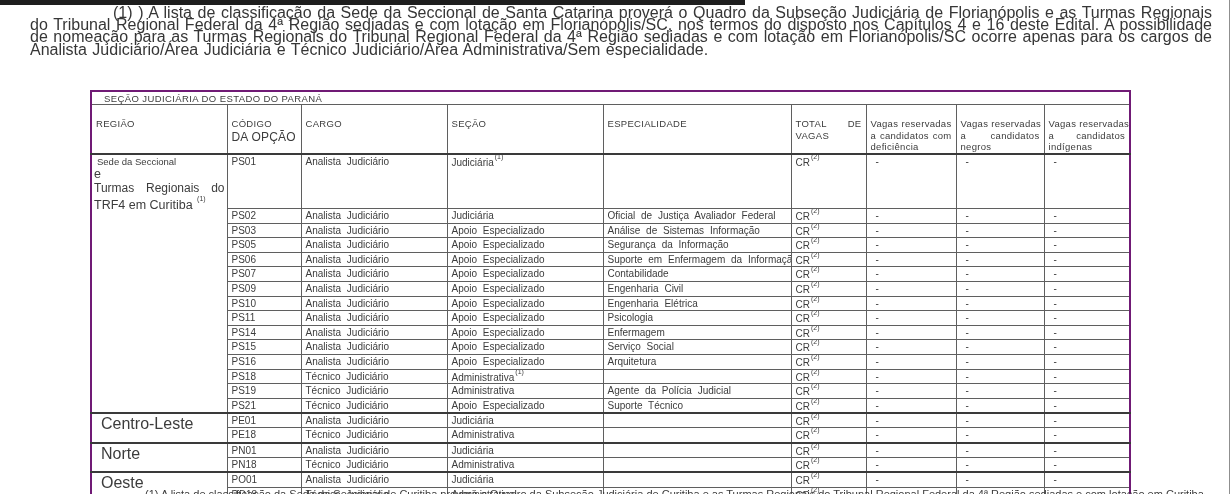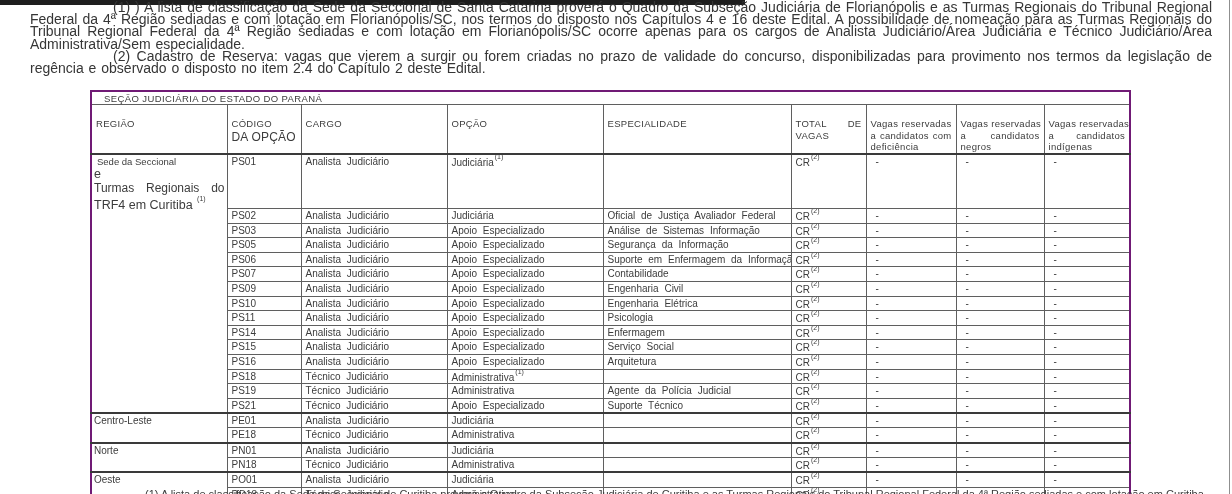--- a/index.html
+++ b/index.html
@@ -3,22 +3,22 @@
 <meta charset="utf-8">
 <style>
   html,body{margin:0;padding:0;}
   body{
     width:1232px;height:494px;position:relative;overflow:hidden;
     background:#ffffff;color:#3a3a3a;
     font-family:"Liberation Sans",sans-serif;
   }
   .top-bar{position:absolute;left:0;top:0;width:745px;height:5px;background:#1e1e1e;}
   .right-edge{position:absolute;left:1229px;top:0;width:1px;height:494px;background:#8f8f8f;}
-  .paras{position:absolute;left:30px;top:1px;width:1182px;
-    font-size:14px;line-height:12.2px;text-align:justify;color:#363636;word-spacing:1px;}
+  .paras{position:absolute;left:30px;top:7px;width:1182px;
+    font-size:16px;line-height:12.2px;text-align:justify;color:#363636;word-spacing:1px;}
   .paras p{margin:0;text-indent:83px;}
   
   table.doc-table{
     position:absolute;left:90px;top:90px;width:1039px;
     border-collapse:collapse;table-layout:fixed;
     border:2px solid #701a75;
   }
   .doc-table td{
     border:1px solid #5f5f5f;
     padding:0 4px;vertical-align:top;overflow:hidden;
@@ -32,39 +32,38 @@
   .jl{text-align:justify;text-align-last:justify;}
   .hline{line-height:11.5px;white-space:nowrap;}
   tr.data-row{height:14.6px;}
   tr.tall-row{height:55px;}
   tr.group-start td{border-top:2px solid #3a3a3a;}
   td.region-cell{padding:1px 2px 8px 2px;}
   td.region-cell .rg-l1{font-size:9.5px;padding-left:3px;line-height:12px;}
   td.region-cell .rg-l2{font-size:12.5px;line-height:13px;}
   td.region-cell .rg-l3{font-size:12px;line-height:14px;}
   td.region-cell .rg-l4{font-size:12.5px;line-height:14px;}
-  td.region-label{font-size:10px;padding-top:1px;padding-left:2px;}
+  td.region-label{font-size:16px;padding-top:1px;padding-left:9px;}
   td.cell{word-spacing:3px;padding-top:1px;}
   td.total-cell{padding-top:1px;}
   td.dash-cell{padding-left:9px;padding-top:1px;}
   sup{font-size:7px;position:relative;top:-3px;margin-left:1px;}
   .footnote{
     position:absolute;left:145px;top:488px;width:1060px;height:10px;
     font-size:11px;color:#3a3a3a;white-space:nowrap;overflow:hidden;
   }
 </style>
 </head>
 <body>
 
 <div class="top-bar"></div>
 <div class="right-edge"></div>
 
 <div class="paras">
   <p>(1) ) A lista de classificação da Sede da Seccional de Santa Catarina proverá o Quadro da Subseção Judiciária de Florianópolis e as Turmas Regionais do Tribunal Regional Federal da 4ª Região sediadas e com lotação em Florianópolis/SC, nos termos do disposto nos Capítulos 4 e 16 deste Edital. A possibilidade de nomeação para as Turmas Regionais do Tribunal Regional Federal da 4ª Região sediadas e com lotação em Florianópolis/SC ocorre apenas para os cargos de Analista Judiciário/Área Judiciária e Técnico Judiciário/Área Administrativa/Sem especialidade.</p>
-  <p>(2) Cadastro de Reserva: vagas que vierem a surgir ou forem criadas no prazo de validade do concurso, disponibilizadas para provimento nos termos da legislação de regência e observado o disposto no item 2.4 do Capítulo 2 deste Edital.</p>
 </div>
 
 <table class="doc-table">
   <colgroup>
     <col style="width:136px">
       <col style="width:74px">
       <col style="width:146px">
     <col style="width:156px">
       <col style="width:188px">
       <col style="width:75px">
@@ -76,21 +75,21 @@
     <tr class="section-row">
       <td colspan="9" class="section-cell">SEÇÃO JUDICIÁRIA DO ESTADO DO PARANÁ</td>
     </tr>
     <tr class="header-row">
       <td>REGIÃO</td>
       <td>
         <div class="hline">CÓDIGO</div>
         <div class="h-big">DA OPÇÃO</div>
       </td>
       <td>CARGO</td>
-      <td>OPÇÃO</td>
+      <td>SEÇÃO</td>
       <td>ESPECIALIDADE</td>
       <td>
         <div class="hline jl">TOTAL DE</div>
         <div class="hline">VAGAS</div>
       </td>
       <td>
         <div class="hline jl">Vagas reservadas</div>
         <div class="hline jl">a candidatos com</div>
         <div class="hline">deficiência</div>
       </td>

